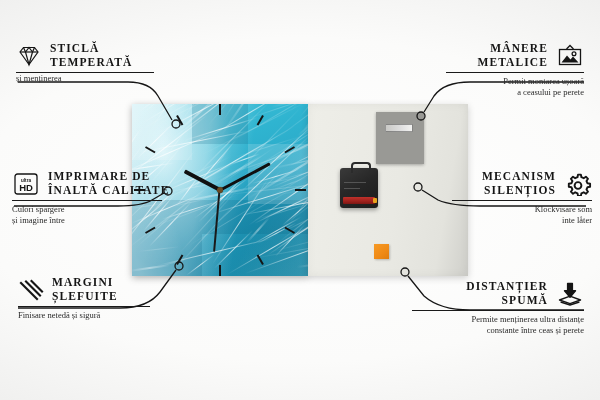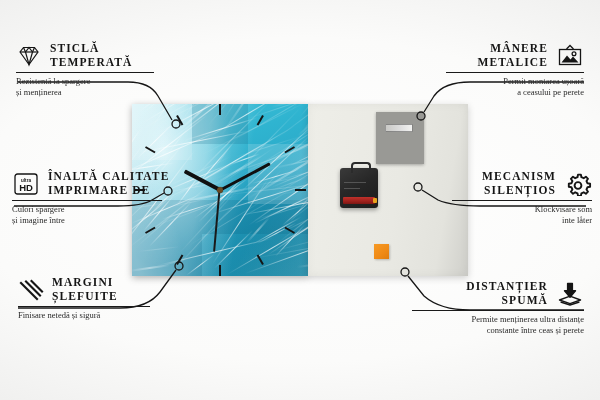--- a/index.html
+++ b/index.html
@@ -440,34 +440,33 @@
           <path d="M7.5,2.5 L9.5,7 L13,19.5 L16.5,7 L18.5,2.5"></path>
           <path d="M9.5,7 L13,2.5 L16.5,7"></path>
         </g>
       </svg>
       <div>
         <div class="title">STICLĂ</div>
         <div class="title">TEMPERATĂ</div>
       </div>
     </div>
     <div class="rule"></div>
-    <div class="desc">Rezistentă la spargere</div>
     <div class="desc" style="margin-top:0">și menținerea</div>
   </div>
 
   <div class="callout left" style="left:12px; top:170px; width:150px;">
     <div class="head">
       <svg class="icon" width="28" height="24" viewBox="0 0 28 24">
         <rect x="3" y="2" width="22" height="20" rx="2.5" fill="none" stroke="#151515" stroke-width="1.3"></rect>
         <text x="14" y="10" font-family="Liberation Sans, sans-serif" font-size="4.6" font-weight="700" fill="#151515" text-anchor="middle">ultra</text>
         <text x="14" y="19" font-family="Liberation Sans, sans-serif" font-size="9.5" font-weight="700" fill="#151515" text-anchor="middle">HD</text>
       </svg>
       <div>
+        <div class="title">IMPRIMARE DE</div>
         <div class="title">ÎNALTĂ CALITATE</div>
-        <div class="title">IMPRIMARE DE</div>
       </div>
     </div>
     <div class="rule"></div>
     <div class="desc">Culori spargere</div>
     <div class="desc" style="margin-top:0">și imagine între</div>
   </div>
 
   <div class="callout left" style="left:18px; top:276px; width:132px;">
     <div class="head">
       <svg class="icon" width="26" height="22" viewBox="0 0 26 22">

